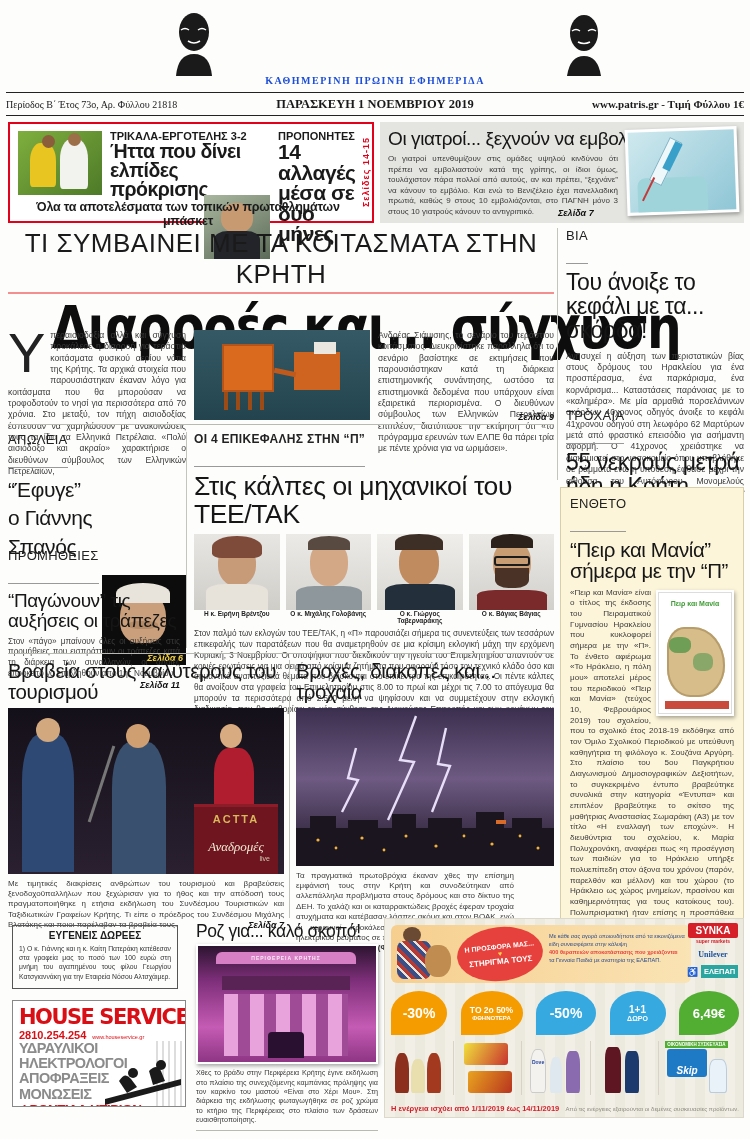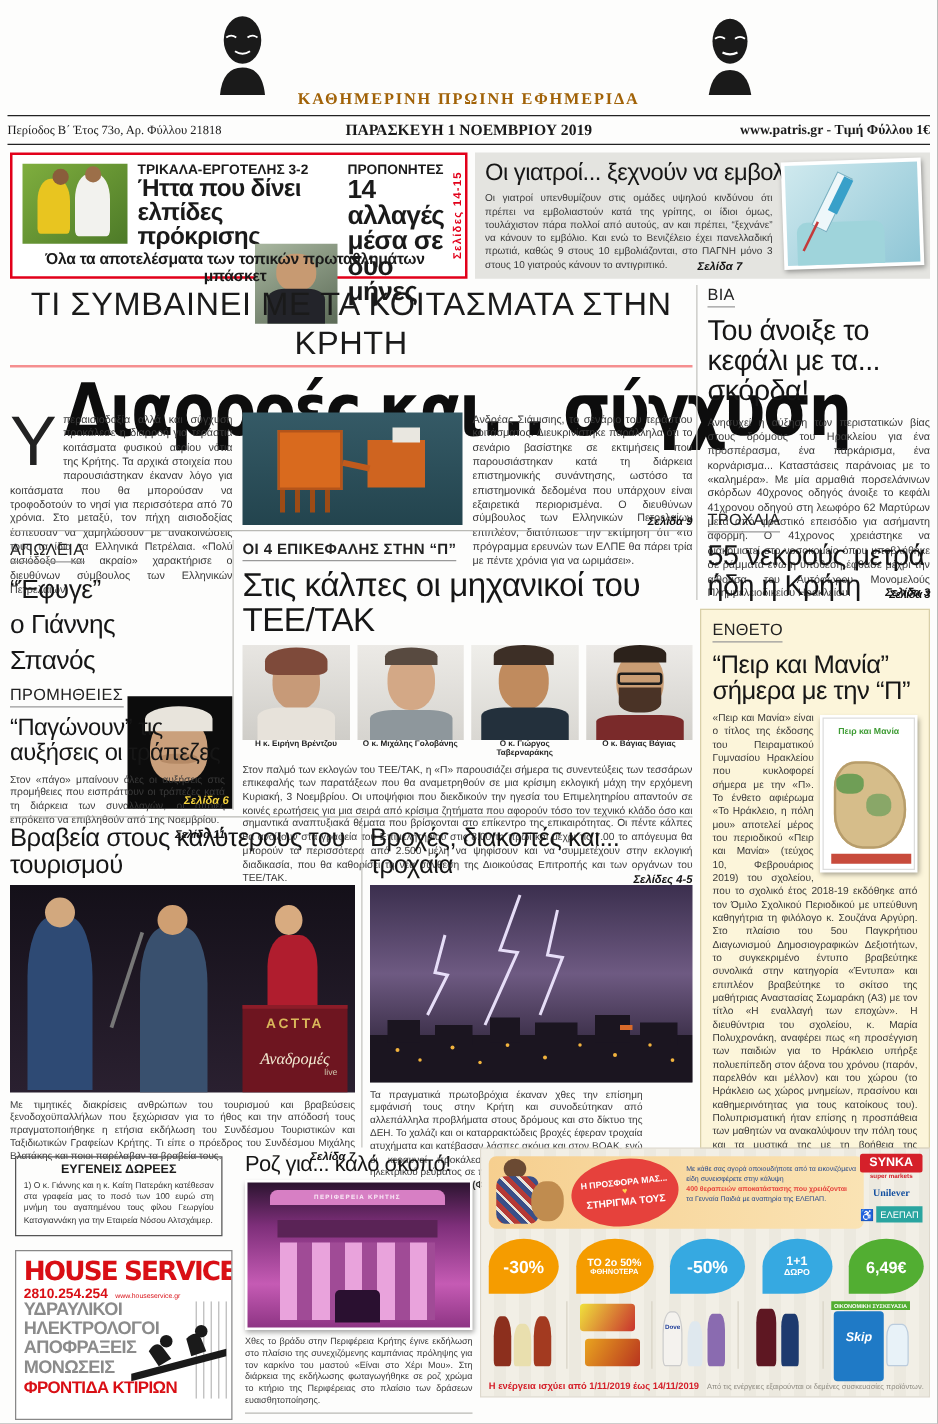--- a/index.html
+++ b/index.html
@@ -6,30 +6,30 @@
   html,body { background:#888; }
   body { font-family:"Liberation Sans", sans-serif; }
   #page {
     position:relative; width:750px; height:1139px; margin:0 auto;
     background:#fdfdfc; overflow:hidden; color:#1a1a1a;
   }
   .abs { position:absolute; }
   .jt { text-align:justify; }
   .serif { font-family:"Liberation Serif", serif; }
   .kicker { font-size:13px; color:#222; letter-spacing:.3px; }
-  .kicker > span { border-bottom:1px solid #999; padding-bottom:2px; display:inline-block; }
+  .kicker > span { border-bottom:1px solid #999; padding-bottom:20px; display:inline-block; }
   .headline { font-weight:400; color:#161616; letter-spacing:-.4px; line-height:1.04; }
   .bodytext { font-size:8.6px; line-height:1.32; color:#3a3a3a; }
   .pageref { font-weight:bold; font-style:italic; font-size:9px; color:#111; }
   .rule-h { background:#b9b9b4; height:1px; }
   .rule-v { background:#c4c4bf; width:1px; }
   .photo { overflow:hidden; position:relative; }
   
   #logo-title { font-family:"DejaVu Sans", sans-serif; font-weight:900; font-size:64px; letter-spacing:4px; transform:scaleY(1.05); color:#111; }
-  #logo-sub { font-family:"Liberation Serif", serif; font-weight:bold; font-size:13px; letter-spacing:1.5px; color:#a16207; }
+  #logo-sub { font-family:"Liberation Serif", serif; font-weight:bold; font-size:10px; letter-spacing:1.5px; color:#1d4ed8; }
   
   #sports-box { border:2px solid #e2001a; background:#fff; }
   .sports-kicker { font-weight:bold; font-size:11px; }
   .sports-headline { font-weight:bold; font-size:19.5px; line-height:.98; letter-spacing:-.5px; }
   #sports-strip { font-weight:bold; font-size:12.5px; letter-spacing:-.2px; }
   #sports-pages { color:#e2001a; font-weight:bold; font-size:9px; writing-mode:vertical-rl; transform:rotate(180deg); letter-spacing:1px; }
   
   #main-kicker { font-size:26px; font-weight:400; color:#1a1a1a; letter-spacing:.5px; text-align:center; }
   #main-kicker-rule { background:#f58f8f; height:2px; }
   #main-headline { font-family:"DejaVu Sans", sans-serif; font-weight:bold; font-size:58px; white-space:nowrap; letter-spacing:-2px; transform:scaleX(.84); transform-origin:50% 50%; text-align:center; color:#0d0d0d; }
@@ -327,21 +327,21 @@
       <span>Τα πραγματικά πρωτοβρόχια έκαναν χθες την επίσημη εμφάνισή τους στην Κρήτη και συνοδεύτηκαν από αλλεπάλληλα προβλήματα στους δρόμους και στο δίκτυο της ΔΕΗ. Το χαλάζι και οι καταρρακτώδεις βροχές  έφεραν τροχαία ατυχήματα και κατέβασαν λάσπες ακόμα και στον ΒΟΑΚ, ενώ οι κεραυνοί προκάλεσαν διακοπές στην παροχή του ηλεκτρικού ρεύματος σε πολλά σημεία του νησιού.</span>
       <span style="font-weight:bold;float:right;">(Φωτογραφία Γιώργος Ψιμουλάκης)</span>
     </div>
   </div>
 
   <div class="abs" style="left:12px;top:925px;width:166px;height:64px;border:1px solid #555;padding:4px 6px;">
     <div style="text-align:center;font-weight:bold;font-size:10px;">ΕΥΓΕΝΕΙΣ ΔΩΡΕΕΣ</div>
     <div class="jt" style="font-size:6.8px;line-height:1.35;color:#333;margin-top:3px;">1) Ο κ. Γιάννης και η κ. Καίτη Πατεράκη κατέθεσαν στα γραφεία μας το ποσό των 100 ευρώ στη μνήμη του αγαπημένου τους φίλου Γεωργίου Κατσγιαννάκη για την Εταιρεία Νόσου Αλτσχάιμερ.</div>
   </div>
 
-  <div class="abs" style="left:12px;top:1000px;width:174px;height:136px;border:1px solid #888;background:#fff;padding:4px 6px;overflow:hidden;">
+  <div class="abs" style="left:12px;top:1000px;width:174px;height:107px;border:1px solid #888;background:#fff;padding:4px 6px;overflow:hidden;">
     <div style="color:#d90f15;font-family:'DejaVu Sans',sans-serif;font-weight:900;font-size:21px;letter-spacing:-1.5px;white-space:nowrap;">HOUSE SERVICE</div>
     <div style="display:flex;gap:6px;align-items:baseline;">
       <span style="color:#d90f15;font-weight:bold;font-size:11px;">2810.254.254</span>
       <span style="color:#d90f15;font-size:5.5px;">www.houseservice.gr</span>
     </div>
     <div style="color:#8b8b8b;font-weight:bold;font-size:14.5px;line-height:1.05;letter-spacing:-.5px;">
       <div>ΥΔΡΑΥΛΙΚΟΙ</div>
       <div>ΗΛΕΚΤΡΟΛΟΓΟΙ</div>
       <div>ΑΠΟΦΡΑΞΕΙΣ</div>
       <div>ΜΟΝΩΣΕΙΣ</div>
@@ -396,21 +396,21 @@
         <div>τα Γενναία Παιδιά με αναπηρία της ΕΛΕΠΑΠ.</div>
       </div>
     </div>
 
     <div class="abs" style="right:5px;top:4px;width:50px;text-align:center;">
       <div style="background:#d5202a;color:#fff;font-weight:900;font-size:10px;padding:2px 0;border-radius:2px;">SYNKA</div>
       <div style="color:#d5202a;font-size:5px;font-weight:bold;">super markets</div>
       <div style="color:#1651a0;font-family:'Liberation Serif',serif;font-weight:bold;font-size:8px;margin-top:6px;">Unilever</div>
       <div style="margin-top:6px;display:flex;align-items:center;gap:2px;justify-content:center;">
         <span style="color:#f59c00;font-size:9px;">♿</span>
-        <span style="background:#2aa5a0;color:#fff;font-weight:normal;font-size:7.5px;padding:2px 3px;">ΕΛΕΠΑΠ</span>
+        <span style="background:#2aa5a0;color:#fff;font-weight:bold;font-size:7.5px;padding:2px 3px;">ΕΛΕΠΑΠ</span>
       </div>
     </div>
 
     <div class="abs" style="left:6px;top:72px;width:348px;display:flex;justify-content:space-between;">
       <div class="bubble b-orange" style="width:56px;height:44px;">
         <span style="font-size:14px;">-30%</span>
       </div>
       <div class="bubble b-orange" style="width:62px;height:44px;">
         <span style="font-size:8.5px;">ΤΟ 2ο 50%</span>
         <span style="font-size:6px;">ΦΘΗΝΟΤΕΡΑ</span>
@@ -442,21 +442,21 @@
           <span style="font-size:5px;color:#22409a;font-weight:bold;">Dove</span>
         </div>
         <div class="abs" style="left:22px;bottom:2px;width:12px;height:36px;background:#dfe8ee;border-radius:40% 40% 14% 14%;"></div>
         <div class="abs" style="left:38px;bottom:2px;width:14px;height:42px;background:#8a6bb0;border-radius:30% 30% 12% 12%;"></div>
       </div>
       <div style="flex:1;position:relative;border-right:1px solid #d8d3c6;">
         <div class="abs" style="left:8px;bottom:2px;width:16px;height:46px;background:#5e1722;border-radius:24% 24% 10% 10%;"></div>
         <div class="abs" style="left:28px;bottom:2px;width:14px;height:42px;background:#1d3a6e;border-radius:24% 24% 10% 10%;"></div>
       </div>
       <div style="flex:1.2;position:relative;">
-        <div class="abs" style="left:2px;top:8px;width:40px;height:56px;background:#1f7ac6;border-radius:3px;text-align:center;">
+        <div class="abs" style="left:2px;top:8px;width:40px;height:28px;background:#1f7ac6;border-radius:3px;text-align:center;">
           <span style="color:#fff;font-weight:bold;font-style:italic;font-size:10px;line-height:44px;">Skip</span>
         </div>
         <div class="abs" style="left:0px;top:0px;background:#52ae32;color:#fff;font-size:4.5px;font-weight:bold;padding:1px 2px;">ΟΙΚΟΝΟΜΙΚΗ ΣΥΣΚΕΥΑΣΙΑ</div>
         <div class="abs" style="left:44px;bottom:2px;width:18px;height:34px;background:#e8f2f8;border:1px solid #bcd;border-radius:30% 30% 12% 12%;"></div>
       </div>
     </div>
 
     <div class="abs" style="left:6px;bottom:4px;width:348px;display:flex;justify-content:space-between;align-items:baseline;">
       <span style="color:#d5202a;font-weight:bold;font-size:7.5px;">Η ενέργεια ισχύει από 1/11/2019 έως 14/11/2019</span>
       <span style="color:#8d8a80;font-size:6px;">Από τις ενέργειες εξαιρούνται οι δεμένες συσκευασίες προϊόντων.</span>

